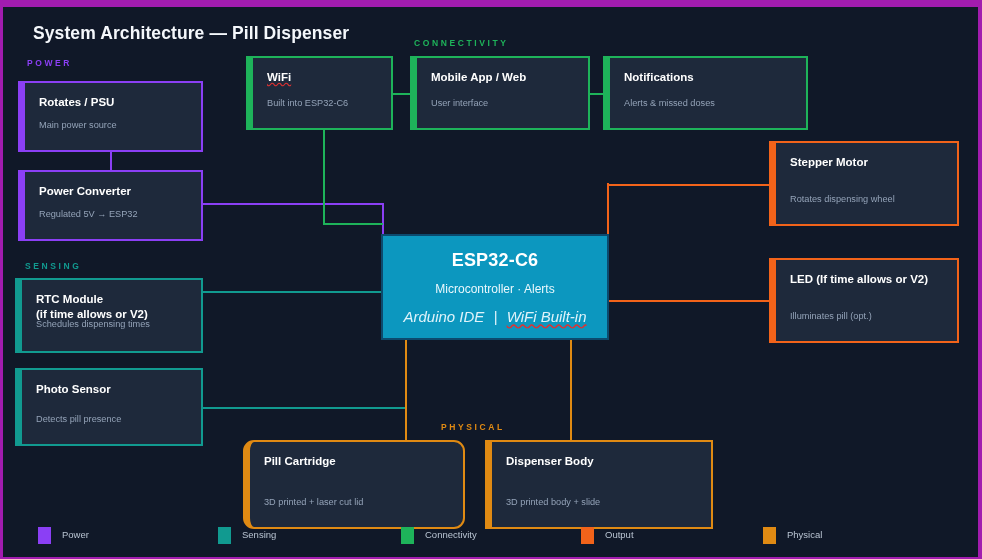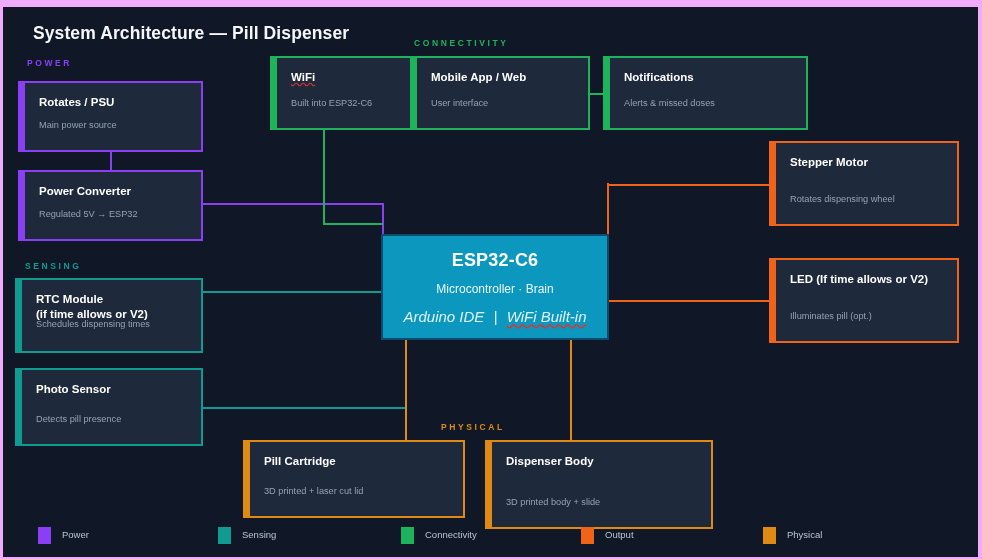--- a/index.html
+++ b/index.html
@@ -6,21 +6,21 @@
   * { box-sizing: border-box; margin: 0; padding: 0; }
   html, body {
     width: 982px; height: 559px;
     background: #eef1f5;
     font-family: "Liberation Sans", sans-serif;
     overflow: hidden;
   }
   #frame {
     position: absolute; left: 0; top: 0;
     width: 982px; height: 559px;
-    background: #f0abfc;
+    background: #a21caf;
   }
   
   #canvas {
     position: absolute;
     left: 3px; top: 7px;
     width: 975px; height: 550px;
     background: #101828;
     overflow: hidden;
   }
 
@@ -144,21 +144,21 @@
     <div class="node" style="left:15px; top:74px; width:185px; height:71px; border-color:#8b3ff5;">
       <div class="n-title">Rotates / PSU</div>
       <div class="n-sub">Main power source</div>
     </div>
 
     <div class="node" style="left:15px; top:163px; width:185px; height:71px; border-color:#8b3ff5;">
       <div class="n-title">Power Converter</div>
       <div class="n-sub">Regulated 5V → ESP32</div>
     </div>
 
-    <div class="node" style="left:243px; top:49px; width:147px; height:74px; border-color:#1eb35a;margin-left:24px;">
+    <div class="node" style="left:243px; top:49px; width:147px; height:74px; border-color:#1eb35a;">
       <div class="n-title squiggle">WiFi</div>
       <div class="n-sub">Built into ESP32-C6</div>
     </div>
 
     <div class="node" style="left:600px; top:49px; width:205px; height:74px; border-color:#1eb35a;">
       <div class="n-title">Notifications</div>
       <div class="n-sub">Alerts &amp; missed doses</div>
     </div>
 
     <div class="node" style="left:407px; top:49px; width:180px; height:74px; border-color:#1eb35a;">
@@ -180,33 +180,33 @@
       <div class="n-title">RTC Module
 (if time allows or V2)</div>
       <div class="n-sub">Schedules dispensing times</div>
     </div>
 
     <div class="node" style="left:12px; top:361px; width:188px; height:78px; border-color:#119a90;">
       <div class="n-title">Photo Sensor</div>
       <div class="n-sub">Detects pill presence</div>
     </div>
 
-    <div class="node" style="left:240px; top:433px; width:222px; height:78px; border-color:#e08a13;">
+    <div class="node" style="left:240px; top:433px; width:222px; height:89px; border-color:#e08a13;border-radius:11px;">
       <div class="n-title">Pill Cartridge</div>
       <div class="n-sub">3D printed + laser cut lid</div>
     </div>
 
     <div class="node" style="left:482px; top:433px; width:228px; height:89px; border-color:#e08a13;">
       <div class="n-title">Dispenser Body</div>
       <div class="n-sub">3D printed body + slide</div>
     </div>
 
     <div id="hub">
       <div class="h-title">ESP32-C6</div>
-      <div class="h-sub">Microcontroller · Brain</div>
+      <div class="h-sub">Microcontroller · Alerts</div>
       <div class="h-meta">
         <span>Arduino IDE</span>
         <span style="padding:0 5px;">|</span>
         <span class="squiggle">WiFi Built-in</span>
       </div>
     </div>
 
     <div id="legend">
       <div class="lg-item" style="left:35px;">
         <span class="lg-swatch" style="background:#8b3ff5;"></span>

